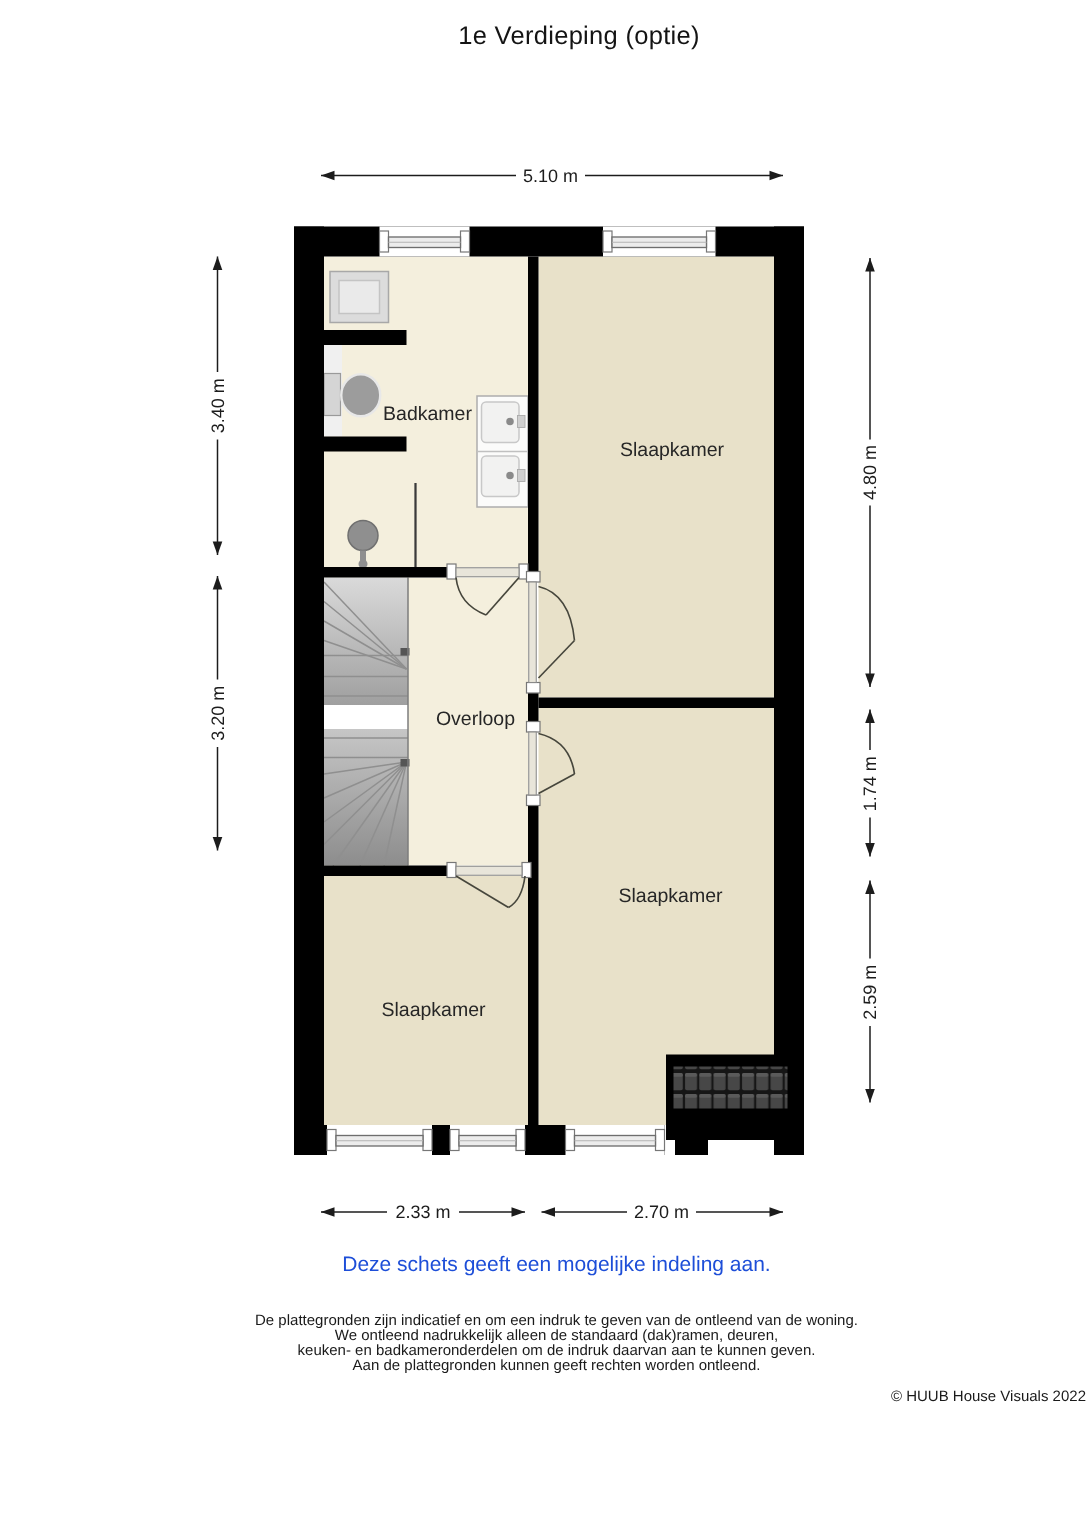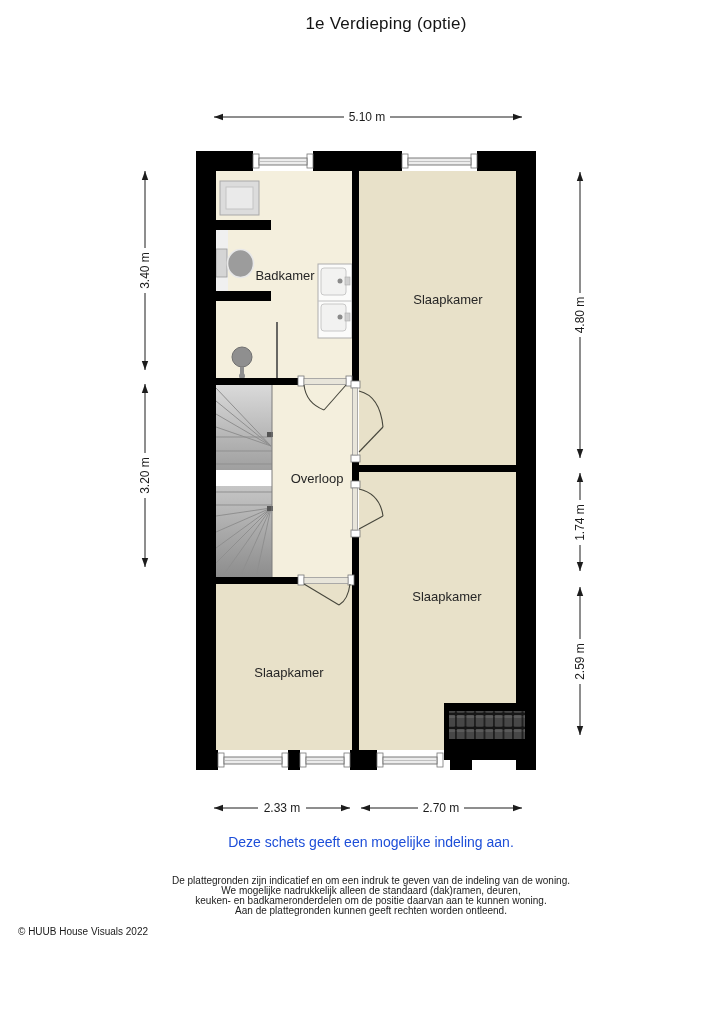--- a/index.html
+++ b/index.html
@@ -4,21 +4,21 @@
 <style>
   html,body{margin:0;padding:0;background:#fff;}
   .page{position:relative;width:724px;height:1024px;background:#ffffff;overflow:hidden;
         font-family:"Liberation Sans",sans-serif;}
   .title{position:absolute;top:14px;left:0;width:724px;text-align:center;
          font-size:17px;color:#141414;letter-spacing:.2px;padding-left:24px;}
   .caption{position:absolute;top:834px;left:18px;width:706px;text-align:center;
            font-size:14px;color:#1d4ed8;}
   .disclaimer{position:absolute;top:876px;left:18px;width:706px;text-align:center;
               font-size:10px;line-height:10px;color:#1a1a1a;}
-  .copyright{position:absolute;top:926px;left:18px;width:706px;text-align:left;
+  .copyright{position:absolute;top:926px;left:18px;width:706px;text-align:right;
              font-size:10px;color:#1a1a1a;}
   .plan-svg{position:absolute;left:0;top:0;}
   text{font-family:"Liberation Sans",sans-serif;}
   .wall{fill:var(--wall,#000);}
   .floor-light{fill:var(--floor_light,#f4efdd);}
   .floor-dark{fill:var(--floor_dark,#e8e1c9);}
   .dim-line{stroke:#1c1c1c;stroke-width:1;fill:none;}
   .dim-arrow{fill:#1c1c1c;}
   .dim-text{font-size:12px;fill:#1c1c1c;text-anchor:middle;dominant-baseline:central;}
   .room-label{font-size:13px;fill:#262626;text-anchor:middle;}
@@ -274,21 +274,21 @@
       <line class="dim-line" x1="464" y1="808" x2="522" y2="808"></line>
       <polygon class="dim-arrow" points="361,808 370,804.8 370,811.2"></polygon>
       <polygon class="dim-arrow" points="522,808 513,804.8 513,811.2"></polygon>
       <text class="dim-text" x="441" y="808">2.70 m</text>
     </g>
   </svg>
 
   <div class="caption">Deze schets geeft een mogelijke indeling aan.</div>
 
   <div class="disclaimer">
-    <div>De plattegronden zijn indicatief en om een indruk te geven van de indeling van de woning.</div>
-    <div>We mogelijke nadrukkelijk alleen de standaard (dak)ramen, deuren,</div>
-    <div>keuken- en badkameronderdelen om de positie daarvan aan te kunnen woning.</div>
+    <div>De plattegronden zijn indicatief en om een indruk te geven van de ontleend van de woning.</div>
+    <div>We ontleend nadrukkelijk alleen de standaard (dak)ramen, deuren,</div>
+    <div>keuken- en badkameronderdelen om de indruk daarvan aan te kunnen geven.</div>
     <div>Aan de plattegronden kunnen geeft rechten worden ontleend.</div>
   </div>
 
   <div class="copyright">© HUUB House Visuals 2022</div>
 
 </div>
 
 </body></html>

